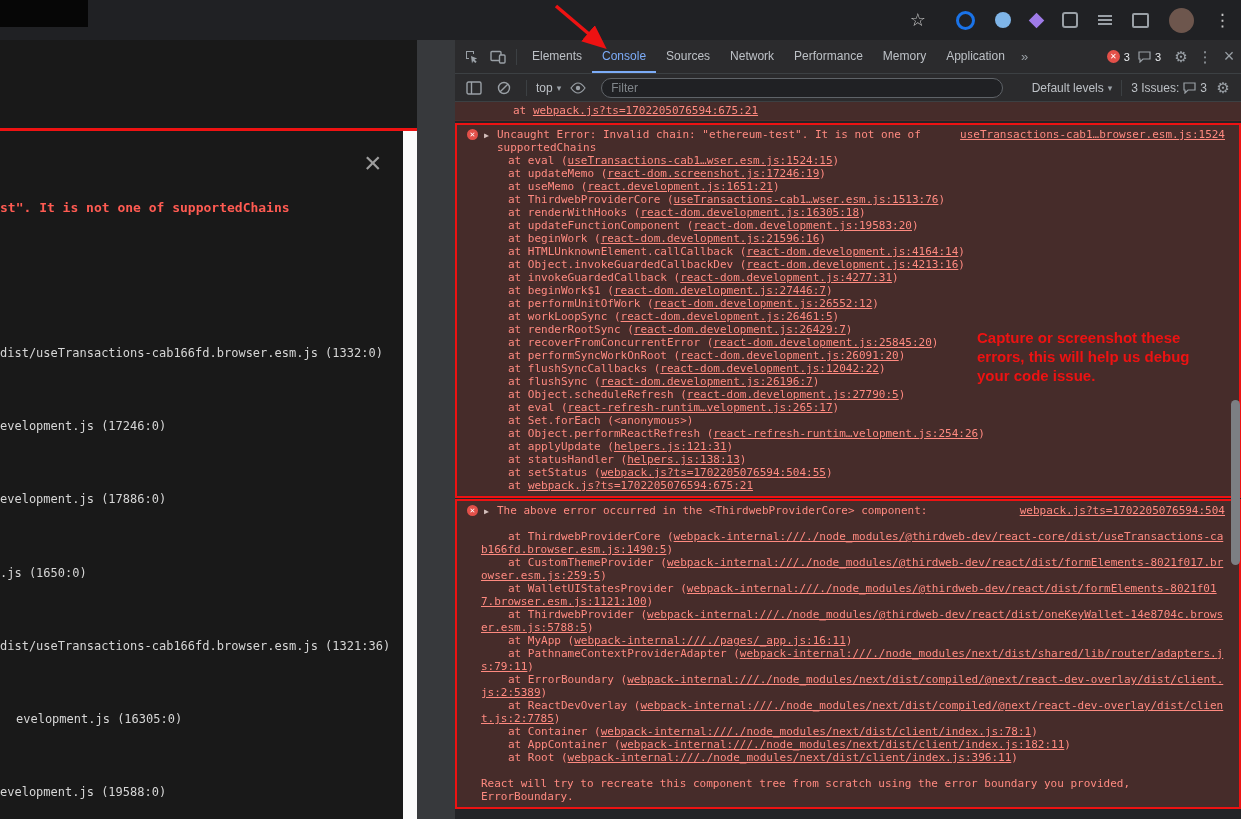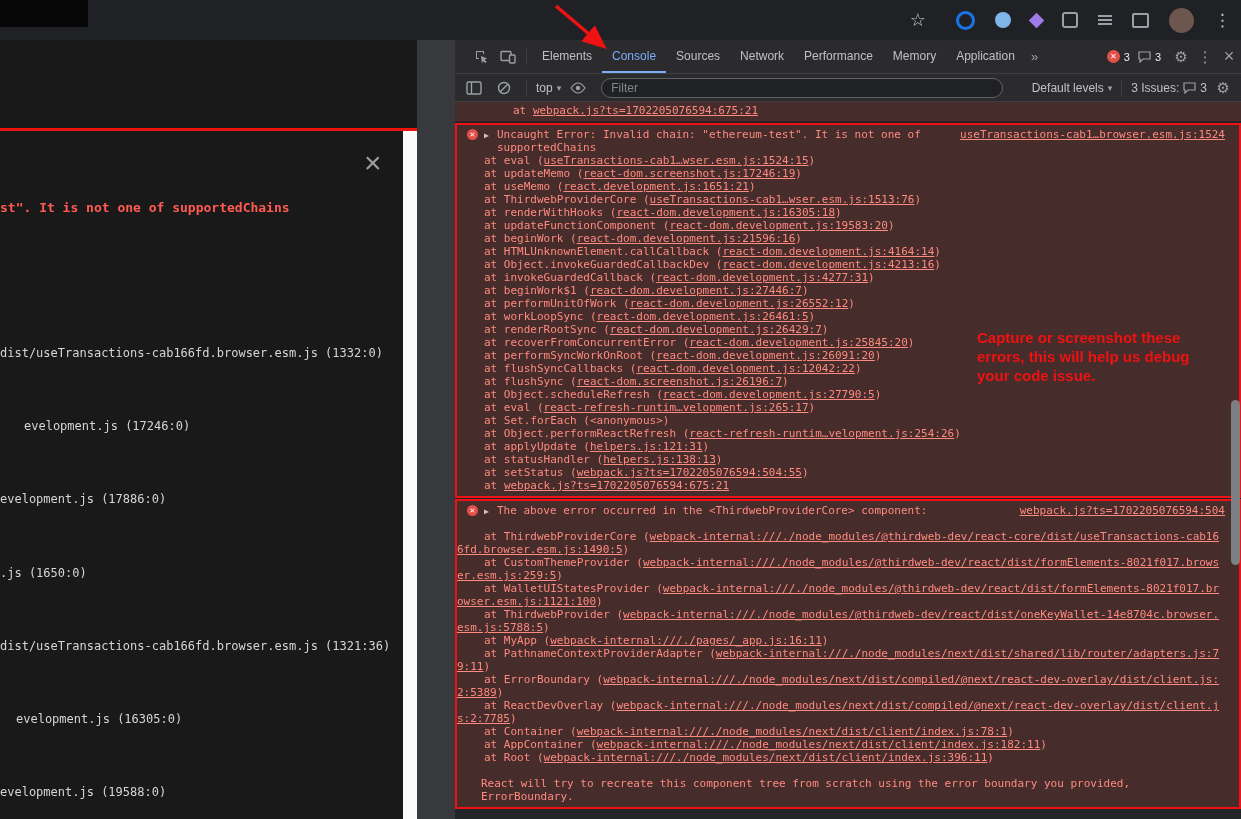--- a/index.html
+++ b/index.html
@@ -28,21 +28,21 @@
   #white-strip{position:absolute;left:403px;top:91px;width:14px;bottom:0;background:#fbfbfb;}
   #gray-strip{position:absolute;left:417px;top:0;width:38px;bottom:0;background:#37393c;}
   #overlay-close{position:absolute;left:364px;top:108px;font-size:30px;font-weight:300;color:#9e9e9e;cursor:pointer;line-height:30px;}
   #overlay-error-text{position:absolute;left:0;top:160px;font-family:"DejaVu Sans Mono",monospace;
         font-size:13px;font-weight:bold;color:var(--overlay-error-text,#ff5b52);white-space:pre;}
   #overlay-stack-list{position:absolute;left:0;top:0;width:485px;height:100%;}
   .frag{position:absolute;left:0;font-family:"DejaVu Sans Mono",monospace;font-size:12px;color:#d6d6d6;white-space:pre;}
   
   #devtools{position:relative;flex:1;display:flex;flex-direction:column;background:#232427;min-width:0;}
   .dt-bar{display:flex;align-items:center;background:#2b2b2d;border-bottom:1px solid #3c4043;}
-  #devtools-tabbar{height:33px;padding-left:14px;flex:0 0 33px;text-align:center;}
+  #devtools-tabbar{height:33px;padding-left:4px;flex:0 0 33px;text-align:center;}
   .tool-btn{display:inline-flex;align-items:center;justify-content:center;width:26px;height:26px;cursor:pointer;}
   .vsep{width:1px;height:16px;background:#3c4043;margin:0 5px;flex:0 0 1px;}
   #devtools-tabs{display:flex;height:100%;}
   .dt-tab{padding:0 10px;line-height:32px;font-size:12px;color:#bdc1c6;cursor:pointer;white-space:nowrap;}
   .dt-tab.active{color:var(--accent-blue,#7cacf8);box-shadow:inset 0 -2px 0 var(--accent-blue,#7cacf8);}
   .more-tabs{color:#9aa0a6;font-size:13px;padding:0 6px;cursor:pointer;}
   .bar-spacer{flex:1;}
   .badge-group{display:flex;align-items:center;gap:4px;margin-right:8px;font-size:11px;color:#e8eaed;}
   .err-dot{display:inline-flex;align-items:center;justify-content:center;width:13px;height:13px;border-radius:50%;
         background:var(--error-badge,#e35049);color:#fff;font-size:8px;}
@@ -61,21 +61,21 @@
   .cline{white-space:normal;}
   .clink{color:var(--error-text,#ff8a80);text-decoration:underline;cursor:pointer;word-break:break-all;}
   .partial-row{background:var(--error-bg,#462c2a);padding:2px 14px 3px 58px;border-bottom:1px solid #5c2b29;margin-bottom:2px;color:var(--error-text,#ff8a80);}
   .err-block{border:2px solid var(--annotation-red,#f01414);background:var(--error-bg,#462c2a);
         padding:3px 14px 4px 0;color:var(--error-text,#ff8a80);margin-top:1px;}
   .msg-line{position:relative;padding-left:40px;min-height:13px;}
   .err-icon{position:absolute;left:10px;top:1px;width:11px;height:11px;border-radius:50%;
         background:var(--error-badge,#e35049);color:#fff;font-size:7px;line-height:11px;text-align:center;font-family:"Liberation Sans",sans-serif;}
   .caret{position:absolute;left:27px;top:1px;color:#d5c0bd;font-size:8px;cursor:pointer;}
   .src-link{float:right;margin:0 0 0 16px;}
-  .stack-line{text-indent:27px;}
+  .stack-line{padding-left:24px;text-indent:27px;}
   .stack-line .clink{text-indent:0;}
   .trail-line{padding-left:24px;}
   
   #console-scroll-track{position:absolute;right:0;top:60px;bottom:0;width:11px;background:transparent;}
   #console-scroll-thumb{position:absolute;right:1px;top:300px;width:9px;height:165px;background:#7c7f83;border-radius:5px;cursor:pointer;}
   
   #annotation-note{position:absolute;left:977px;top:328px;width:218px;z-index:60;color:var(--annotation-red,#f01414);
         font-size:15px;line-height:19px;font-weight:bold;font-family:"Liberation Sans",sans-serif;}
   svg{display:block;}
 </style>
@@ -111,21 +111,21 @@
   </div>
 
   <div id="main">
 
     <div id="page-area">
       <div id="overlay-red-line"></div>
       <span id="overlay-close">×</span>
       <div id="overlay-error-text">st". It is not one of supportedChains</div>
       <div id="overlay-stack-list">
           <div class="frag" style="top: 306px;">dist/useTransactions-cab166fd.browser.esm.js (1332:0)</div>
-          <div class="frag" style="top: 379px; padding-left: 24px;">evelopment.js (17246:0)</div>
+          <div class="frag" style="top: 379px;">evelopment.js (17246:0)</div>
           <div class="frag" style="top: 452px;">evelopment.js (17886:0)</div>
           <div class="frag" style="top: 526px;">.js (1650:0)</div>
           <div class="frag" style="top: 599px;">dist/useTransactions-cab166fd.browser.esm.js (1321:36)</div>
           <div class="frag" style="top: 672px; padding-left: 16px;">evelopment.js (16305:0)</div>
           <div class="frag" style="top: 745px;">evelopment.js (19588:0)</div>
         </div>
       <div id="white-strip"></div>
       <div id="gray-strip"></div>
     </div>
 
@@ -226,21 +226,21 @@
             <div class="cline stack-line">at HTMLUnknownElement.callCallback (<span class="clink">react-dom.development.js:4164:14</span>)</div>
             <div class="cline stack-line">at Object.invokeGuardedCallbackDev (<span class="clink">react-dom.development.js:4213:16</span>)</div>
             <div class="cline stack-line">at invokeGuardedCallback (<span class="clink">react-dom.development.js:4277:31</span>)</div>
             <div class="cline stack-line">at beginWork$1 (<span class="clink">react-dom.development.js:27446:7</span>)</div>
             <div class="cline stack-line">at performUnitOfWork (<span class="clink">react-dom.development.js:26552:12</span>)</div>
             <div class="cline stack-line">at workLoopSync (<span class="clink">react-dom.development.js:26461:5</span>)</div>
             <div class="cline stack-line">at renderRootSync (<span class="clink">react-dom.development.js:26429:7</span>)</div>
             <div class="cline stack-line">at recoverFromConcurrentError (<span class="clink">react-dom.development.js:25845:20</span>)</div>
             <div class="cline stack-line">at performSyncWorkOnRoot (<span class="clink">react-dom.development.js:26091:20</span>)</div>
             <div class="cline stack-line">at flushSyncCallbacks (<span class="clink">react-dom.development.js:12042:22</span>)</div>
-            <div class="cline stack-line">at flushSync (<span class="clink">react-dom.screenshot.js:26196:7</span>)</div>
+            <div class="cline stack-line">at flushSync (<span class="clink">react-dom.development.js:26196:7</span>)</div>
             <div class="cline stack-line">at Object.scheduleRefresh (<span class="clink">react-dom.development.js:27790:5</span>)</div>
             <div class="cline stack-line">at eval (<span class="clink">react-refresh-runtim…velopment.js:265:17</span>)</div>
             <div class="cline stack-line">at Set.forEach (&lt;anonymous&gt;)</div>
             <div class="cline stack-line">at Object.performReactRefresh (<span class="clink">react-refresh-runtim…velopment.js:254:26</span>)</div>
             <div class="cline stack-line">at applyUpdate (<span class="clink">helpers.js:121:31</span>)</div>
             <div class="cline stack-line">at statusHandler (<span class="clink">helpers.js:138:13</span>)</div>
             <div class="cline stack-line">at setStatus (<span class="clink">webpack.js?ts=1702205076594:504:55</span>)</div>
             <div class="cline stack-line">at <span class="clink">webpack.js?ts=1702205076594:675:21</span></div>
           </div>
           <div class="err-block">

